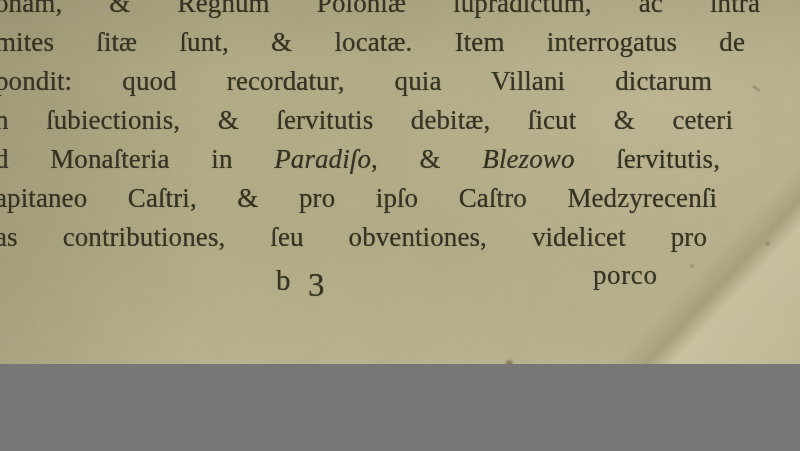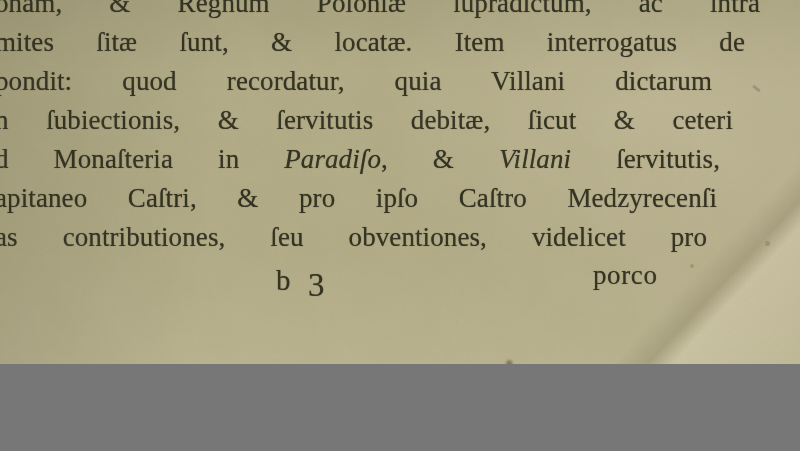--- a/index.html
+++ b/index.html
@@ -74,21 +74,21 @@
 </head>
 <body>
 
 <div class="photo" style="--ink: #2e2d1d; background-color: rgb(178, 171, 134);">
 
   <div class="text-block">
       <div class="text-line"><span>onam, &amp; Regnum Poloniæ ſupradictum, ac intra</span></div>
       <div class="text-line"><span>mites ſitæ ſunt, &amp; locatæ. Item interrogatus de</span></div>
       <div class="text-line"><span>pondit: quod recordatur, quia Villani dictarum</span></div>
       <div class="text-line"><span>n ſubiectionis, &amp; ſervitutis debitæ, ſicut &amp; ceteri</span></div>
-      <div class="text-line"><span>d Monaſteria in </span><span class="italic">Paradiſo</span><span>, &amp; </span><span class="italic">Villani</span><span> ſervitutis,</span></div>
+      <div class="text-line"><span>d Monaſteria in </span><span class="italic">Paradiſo</span><span>, &amp; </span><span class="italic">Blezowo</span><span> ſervitutis,</span></div>
       <div class="text-line"><span>apitaneo Caſtri, &amp; pro ipſo Caſtro Medzyrecenſi</span></div>
       <div class="text-line"><span>as contributiones, ſeu obventiones, videlicet pro</span></div>
     </div>
 
   <span class="sig-letter">b</span>
   <span class="sig-number">3</span>
   <span class="catchword">porco</span>
 
   <div class="stain stain-streak"></div>
   <div class="stain stain-blob"></div>

